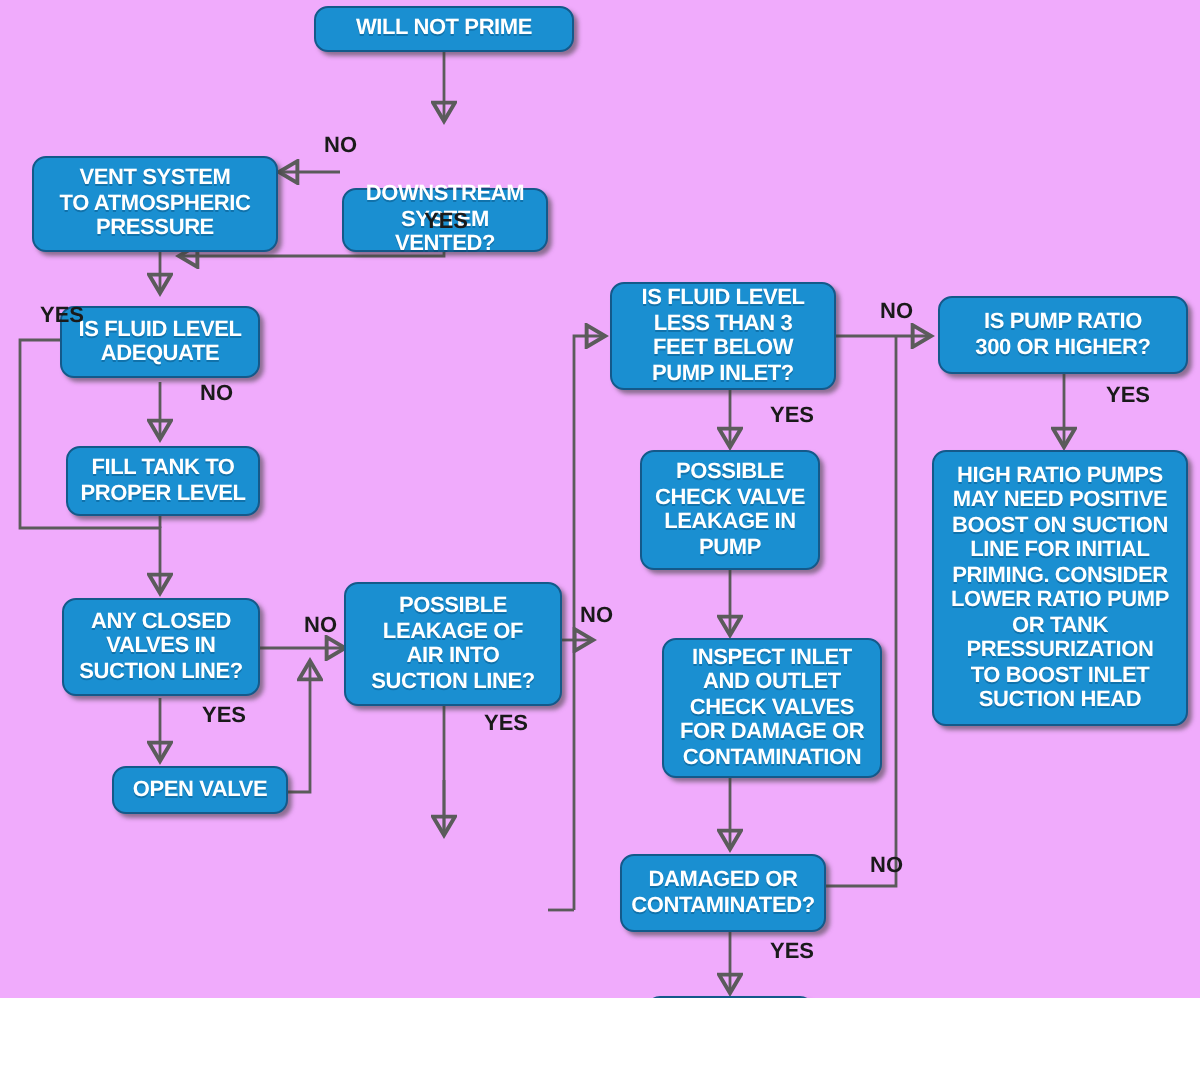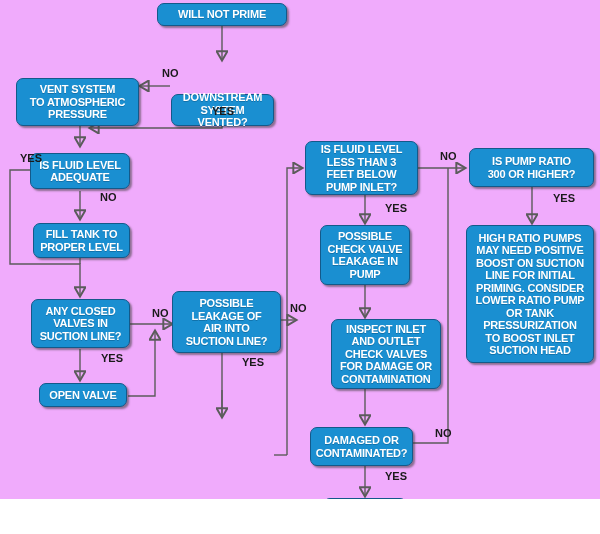--- a/index.html
+++ b/index.html
@@ -133,21 +133,21 @@
   <div class="node" style="left:30px;top:153px;width:100px;height:36px;">IS FLUID LEVEL
 ADEQUATE</div>
 
   <div class="node" style="left:33px;top:223px;width:97px;height:35px;">FILL TANK TO
 PROPER LEVEL</div>
 
   <div class="node" style="left:31px;top:299px;width:99px;height:49px;">ANY CLOSED
 VALVES IN
 SUCTION LINE?</div>
 
-  <div class="node" style="left:39px;top:383px;width:88px;height:24px;">OPEN VALVE</div>
+  <div class="node" style="left:56px;top:383px;width:88px;height:24px;">OPEN VALVE</div>
 
   <div class="node" style="left:172px;top:291px;width:109px;height:62px;">POSSIBLE
 LEAKAGE OF
 AIR INTO
 SUCTION LINE?</div>
 
 
   <div class="node" style="left:305px;top:141px;width:113px;height:54px;">IS FLUID LEVEL
 LESS THAN 3
 FEET BELOW

